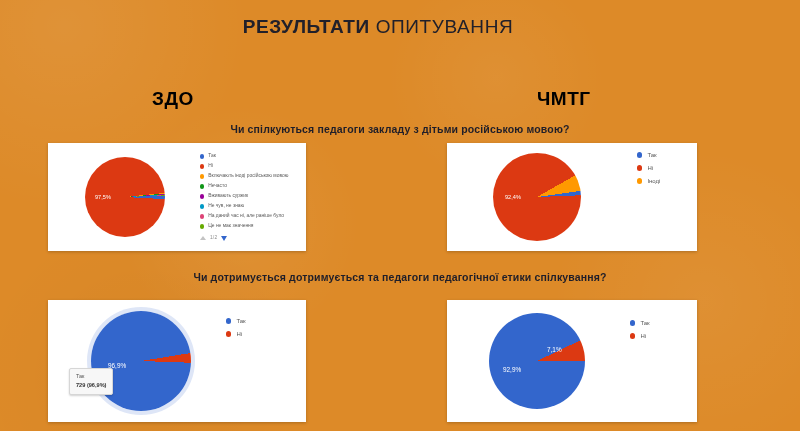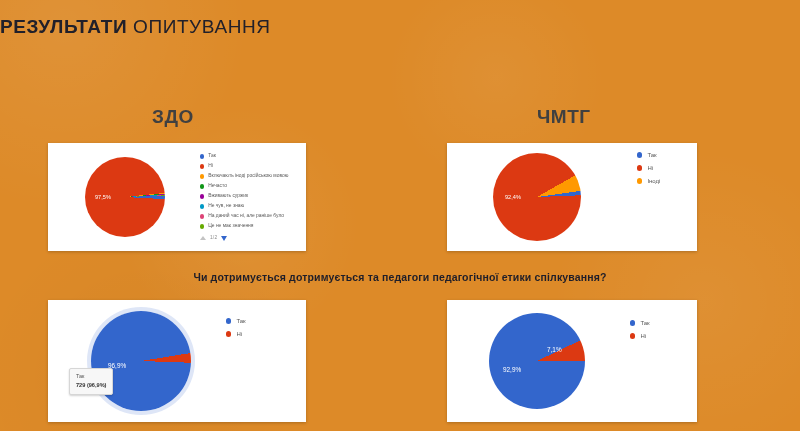--- a/index.html
+++ b/index.html
@@ -30,43 +30,44 @@
     width: 800px;
     height: 431px;
   }
 
   
   .title-block {
     position: absolute;
     top: 14px;
     left: 0;
     width: 756px;
+    text-align: center;
     color: #21202a;
     line-height: 1.33;
     letter-spacing: 0.6px;
   }
   .title-line1 {
     font-size: 19px;
     white-space: nowrap;
   }
   .title-line1 .strong {
     font-weight: bold;
   }
   .title-line2 {
     font-size: 19px;
     white-space: nowrap;
     margin-top: 2px;
   }
 
   .section-label {
     position: absolute;
-    top: 106px;
+    top: 88px;
     font-size: 19px;
     font-weight: bold;
-    color: #404040;
+    color: #000000;
     letter-spacing: 0.5px;
   }
   .section-label.zdo { left: 152px; }
   .section-label.zzso { left: 537px; }
 
   .question {
     position: absolute;
     left: 0;
     width: 800px;
     text-align: center;
@@ -193,20 +194,21 @@
 
   <div class="title-block">
     <div class="title-line1">
       <span class="strong">РЕЗУЛЬТАТИ</span><span> ОПИТУВАННЯ</span>
     </div>
   </div>
 
   <div class="section-label zdo">ЗДО</div>
   <div class="section-label zzso">ЧМТГ</div>
 
+  <div class="question q1">Чи спілкуються педагоги закладу з дітьми російською мовою?</div>
   <div class="question q2">Чи дотримується дотримується та педагоги педагогічної етики спілкування?</div>
 
   <div class="card c1">
     <div class="chart-area">
       <div class="pie-wrap" id="pie1-wrap" style="left:37px; top:14px; width:80px; height:80px;">
         <div class="pie" id="pie1" style="width: 80px; height: 80px; background: conic-gradient(from 88deg, rgb(51, 102, 204) 0deg, rgb(51, 102, 204) 5.04deg, rgb(220, 57, 18) 5.04deg, rgb(220, 57, 18) 356.04deg, rgb(255, 153, 0) 356.04deg, rgb(255, 153, 0) 357.12deg, rgb(16, 150, 24) 357.12deg, rgb(16, 150, 24) 357.84deg, rgb(153, 0, 153) 357.84deg, rgb(153, 0, 153) 358.56deg, rgb(0, 153, 198) 358.56deg, rgb(0, 153, 198) 359.28deg, rgb(221, 68, 119) 359.28deg, rgb(221, 68, 119) 359.64deg, rgb(102, 170, 0) 359.64deg, rgb(102, 170, 0) 360deg);"></div>
         <div class="slice-label" id="pie1-label" style="left:10px; top:37px;">97,5%</div>
       </div>
       <div class="legend" style="left:152px; top:11px;">
         <div class="legend-row">

